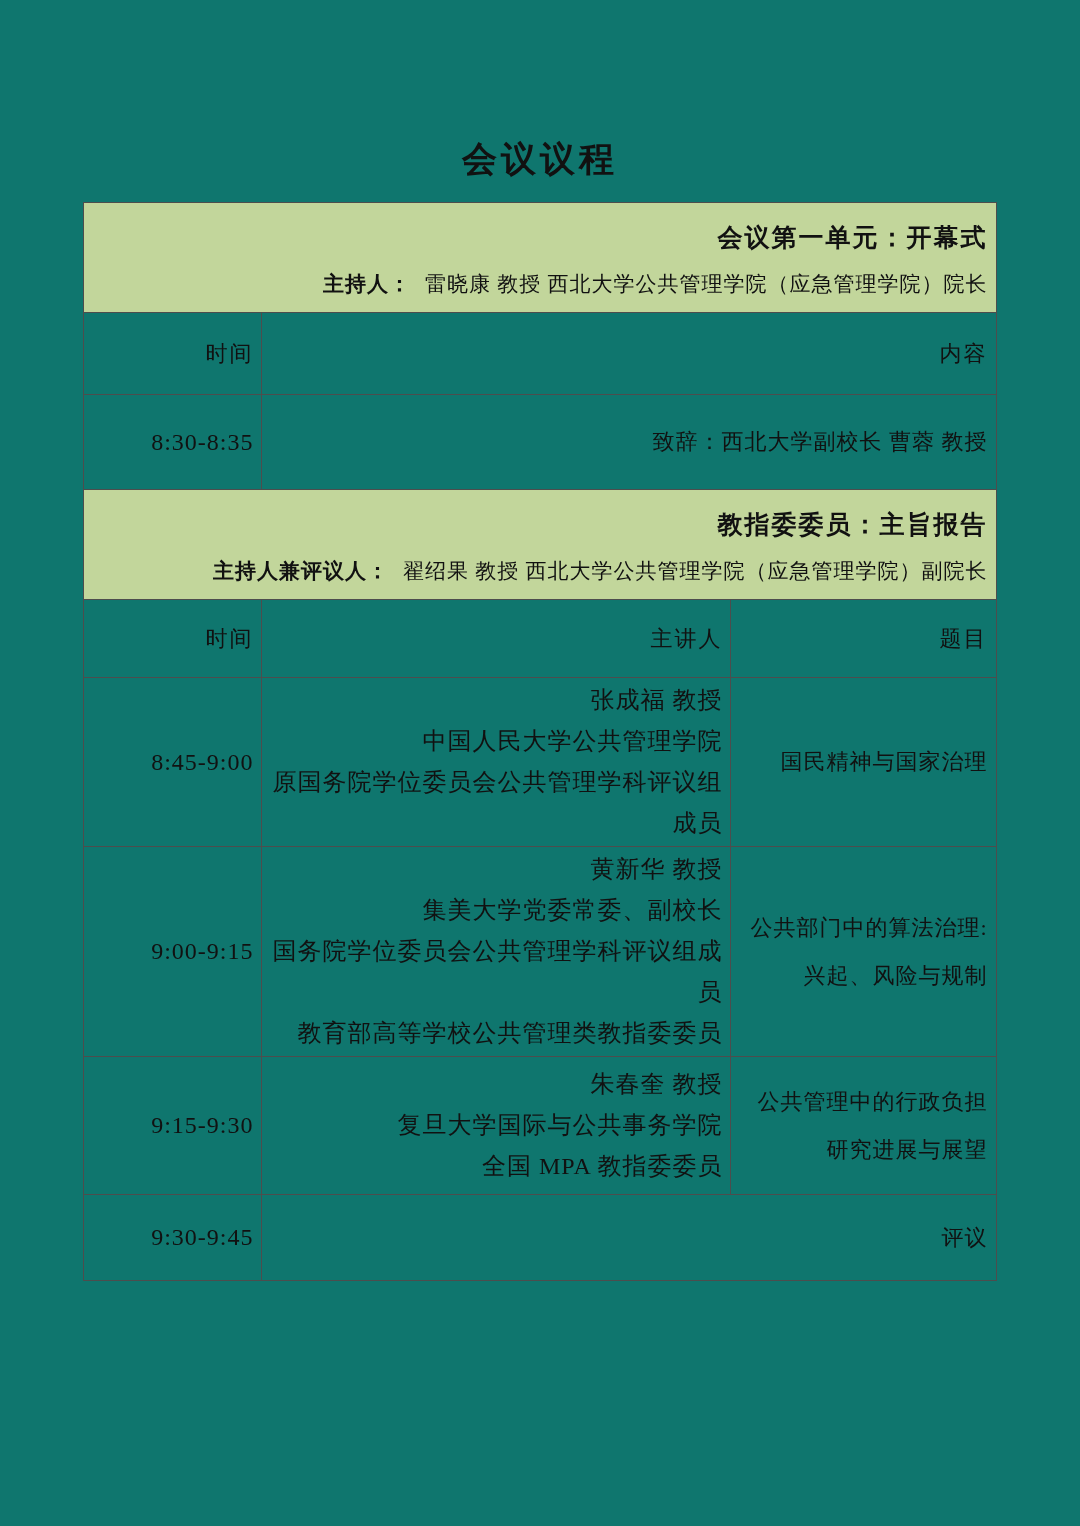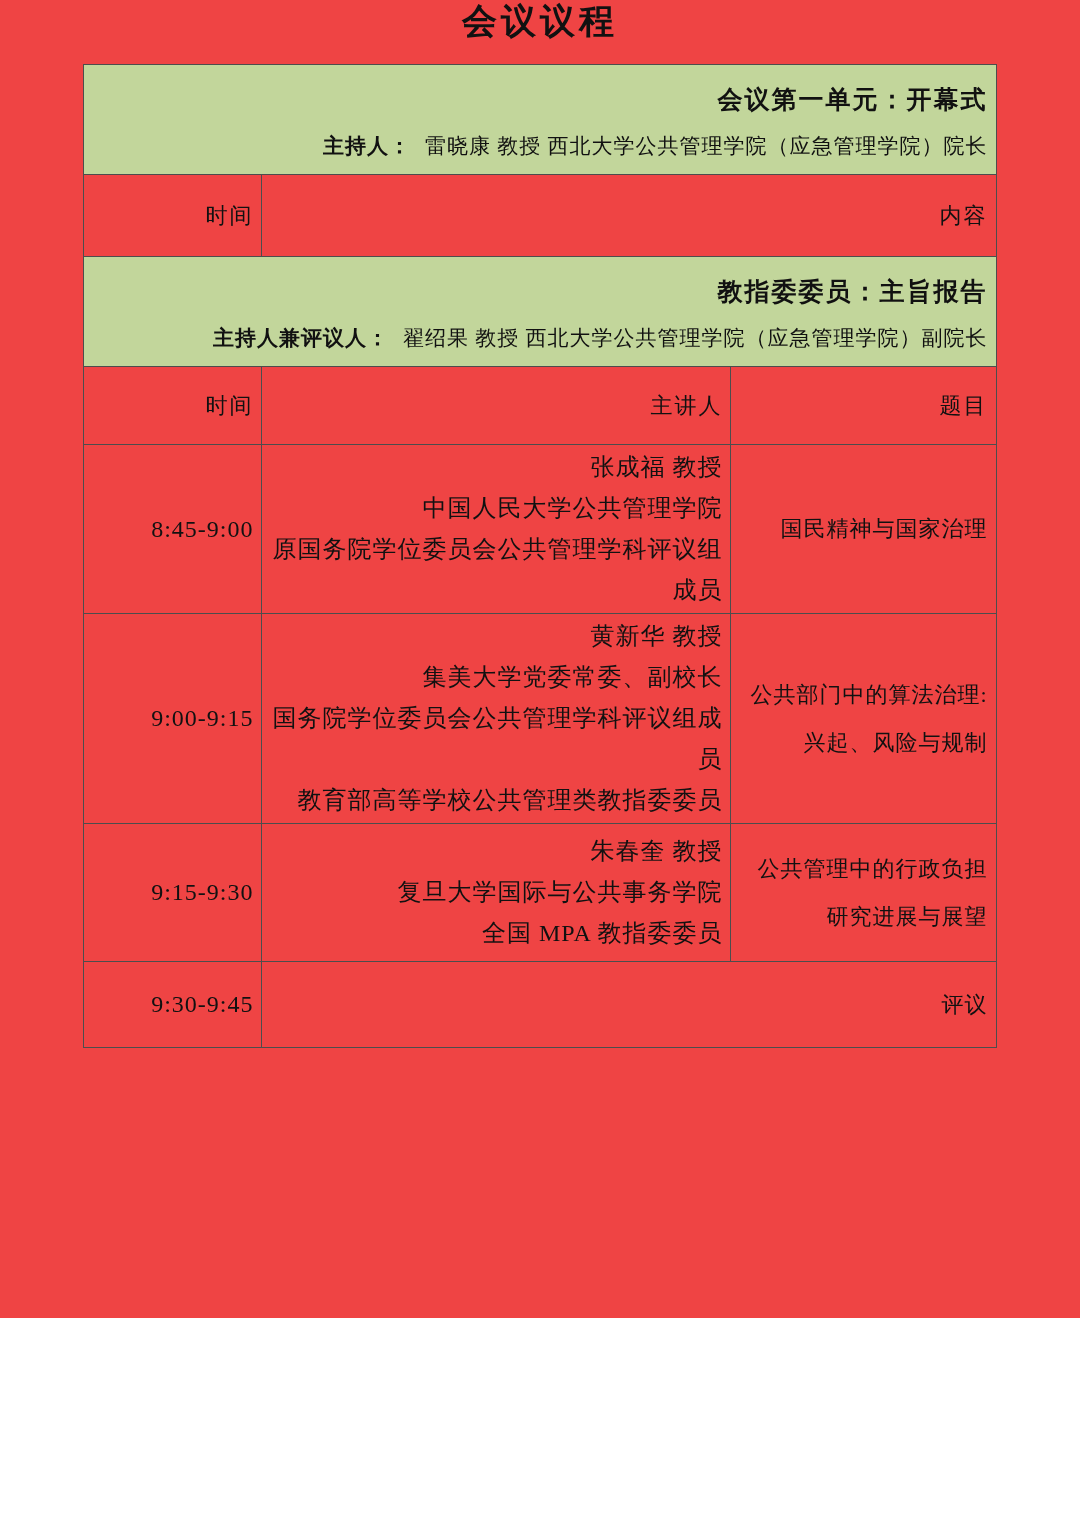--- a/index.html
+++ b/index.html
@@ -4,23 +4,24 @@
 <style>
   html, body {
     margin: 0;
     padding: 0;
     background: #ffffff;
     font-family: "Liberation Serif", "DejaVu Serif", serif;
     color: #111111;
   }
   .page {
     width: 1080px;
-    height: 1318px;
-    background: #ef4444;
+    height: 1526px;
+    background: #0f766e;
     box-sizing: border-box;
+    padding-top: 138px;
     overflow: hidden;
   }
   .doc-title {
     text-align: center;
     font-size: 35px;
     line-height: 44px;
     font-weight: bold;
     letter-spacing: 4px;
     margin: 0 0 20px 0;
   }
@@ -97,20 +98,24 @@
             <span class="host-label">主持人：</span><span>雷晓康 教授 西北大学公共管理学院（应急管理学院）院长</span>
           </div>
         </td>
       </tr>
 
       <tr class="r-head1">
         <th class="col-head">时间</th>
         <th colspan="2" class="col-head">内容</th>
       </tr>
 
+      <tr class="r-s1r0">
+        <td class="time-cell">8:30-8:35</td>
+        <td colspan="2" class="content-cell">致辞：西北大学副校长 曹蓉 教授</td>
+      </tr>
 
       <tr class="r-green2">
         <td colspan="3" class="green section-cell">
           <div class="session-title">教指委委员：主旨报告</div>
           <div class="host-line">
             <span class="host-label">主持人兼评议人：</span><span>翟绍果 教授 西北大学公共管理学院（应急管理学院）副院长</span>
           </div>
         </td>
       </tr>
 

